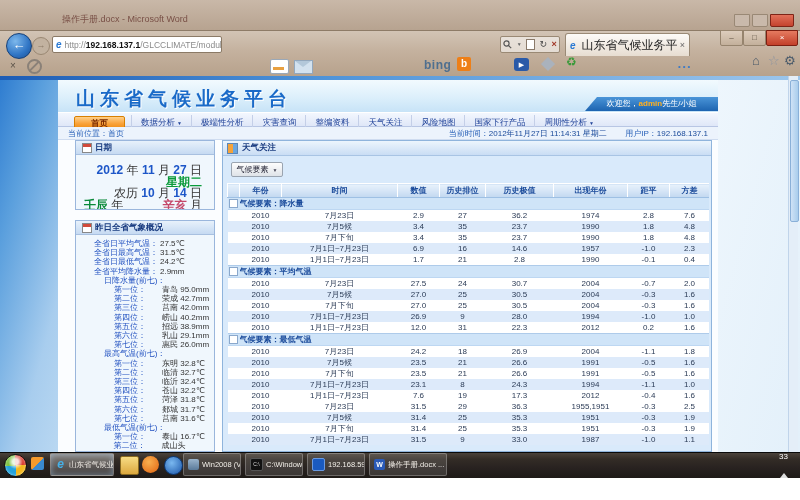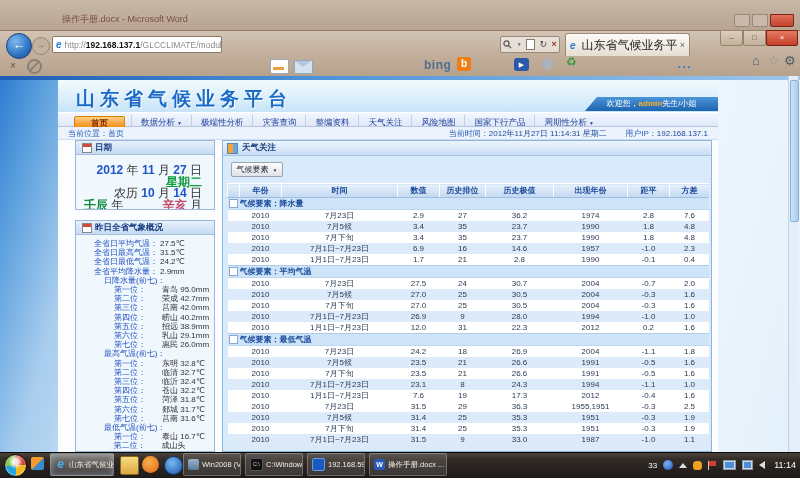--- a/index.html
+++ b/index.html
@@ -108,21 +108,21 @@
   .tk-ico{flex:0 0 auto;width:11px;height:11px;border-radius:2px;font-size:7px;line-height:11px;text-align:center;}
   .tk-ico.ie{background:transparent;color:#45b0e8;font-weight:bold;font-style:italic;font-size:12px;}
   .tk-ico.window{background:linear-gradient(180deg,#9ab4cc,#5a7a9a);}
   .tk-ico.cmd{background:#111;border:1px solid #555;color:#ddd;font-size:5px;}
   .tk-ico.remote{background:#1a5ac0;border:1px solid #6a9ae0;}
   .tk-ico.word{background:#2a5ab8;color:#fff;font-weight:bold;}
   .tk-icon-btn{position:absolute;top:456px;width:17px;height:17px;border-radius:2px;}
   .fold{background:linear-gradient(180deg,#f7dc84,#dca83e);border:1px solid #8a6a20;}
   .oapp{background:radial-gradient(circle at 40% 35%,#f8b050,#e06310);border-radius:50%;}
   .mapp{background:radial-gradient(circle at 40% 35%,#7ab8f0,#1a55a8);border-radius:50%;border:1px solid #0c3a78;}
-  .tray{position:absolute;right:4px;top:452px;height:26px;display:flex;align-items:center;gap:6px;}
+  .tray{position:absolute;right:4px;top:452px;height:26px;display:flex;align-items:center;gap:6px;flex-direction:column;}
   .tray .badge{color:#fff;font-size:8px;}
   .tray .bluec{width:10px;height:10px;border-radius:50%;background:radial-gradient(circle at 40% 35%,#7ab0f0,#1d55b8);}
   .tray .chev{width:0;height:0;border-left:4px solid transparent;border-right:4px solid transparent;border-bottom:5px solid #ddd;}
   .tray .oi{width:9px;height:9px;background:#f0a020;border-radius:40%;}
   .tray .flag{width:9px;height:9px;position:relative;}
   .tray .flag::before{content:"";position:absolute;left:1px;top:0;width:7px;height:5px;background:#d04030;}
   .tray .flag::after{content:"";position:absolute;left:0;top:0;width:1px;height:9px;background:#ccc;}
   .tray .mon{width:11px;height:8px;background:#cfd8e0;border:1px solid #8a98a8;position:relative;}
   .tray .mon::before{content:"";position:absolute;left:1px;top:1px;right:1px;bottom:1px;background:#4a90d8;}
   .tray .spk{width:0;height:0;border-top:4px solid transparent;border-bottom:4px solid transparent;border-right:6px solid #ddd;position:relative;}

